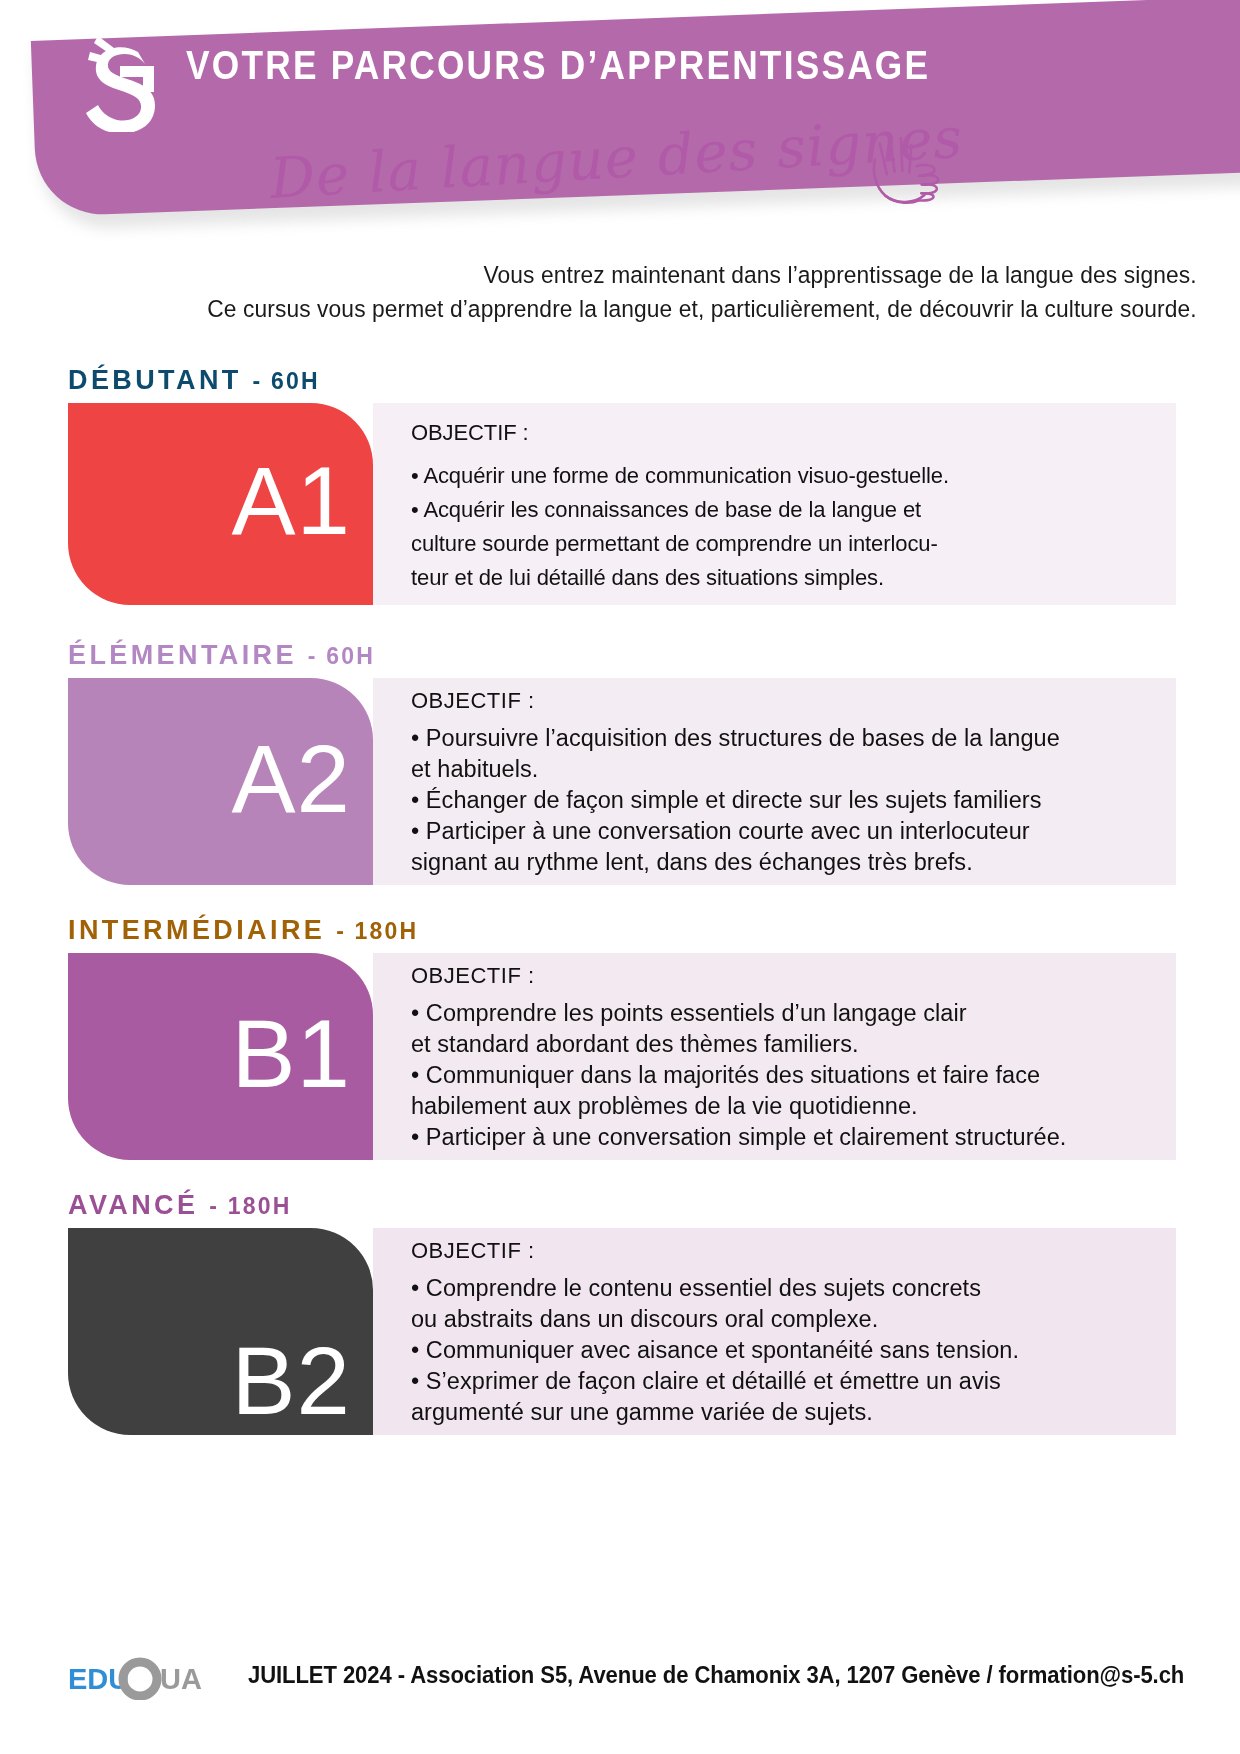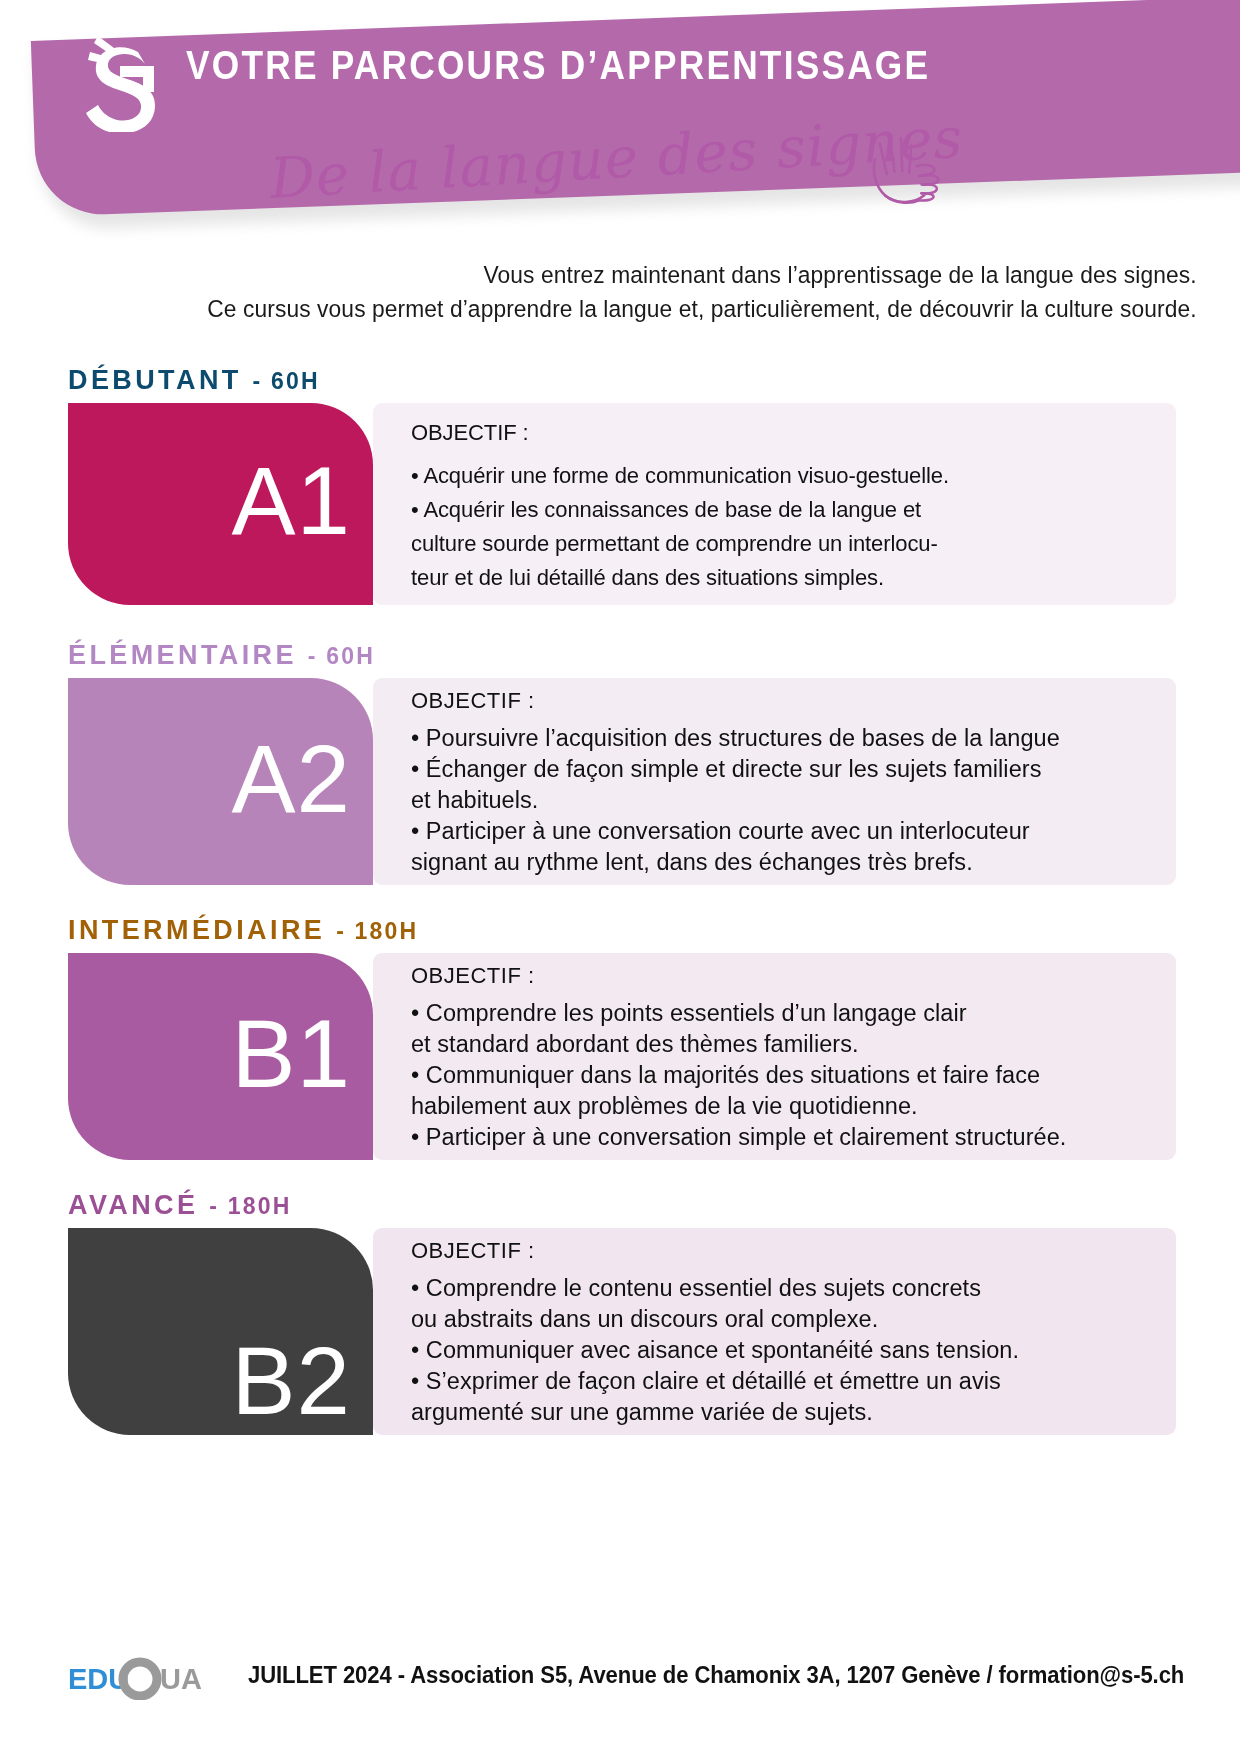--- a/index.html
+++ b/index.html
@@ -71,21 +71,21 @@
     display:flex; align-items:center; justify-content:flex-end;
     position:relative;
   }
   .code-card span {
     color:#ffffff; font-size:96px; font-weight:300; line-height:1;
     letter-spacing:1px; padding-right:22px; padding-bottom:6px;
     font-family:"Liberation Sans", sans-serif;
   }
   .obj-panel {
     flex:1 1 auto; background:#f6eff6; padding:24px 26px 22px 38px;
-    display:flex; flex-direction:column; justify-content:center;border-radius:9px;
+    display:flex; flex-direction:column; justify-content:center;
   }
   .obj-head {
     font-family:"Liberation Sans Narrow","Liberation Sans", sans-serif;
     font-size:22px; color:#111; letter-spacing:.5px; margin-bottom:9px;
   }
   .obj-line {
     font-family:"Liberation Sans Narrow","Liberation Sans", sans-serif;
     font-size:23.5px; color:#111; line-height:31px; letter-spacing:.05px;
   }
   .obj-wide .obj-head, .obj-wide .obj-line {
@@ -148,21 +148,21 @@
   <p>Vous entrez maintenant dans l’apprentissage de la langue des signes.</p>
   <p>Ce cursus vous permet d’apprendre la langue et, particulièrement, de découvrir la culture sourde.</p>
 </div>
 
 <div class="level" id="lvl0" style="top:365px;">
   <div class="level-title" style="color: #0c4a6e;">
     <span>DÉBUTANT</span>
     <span class="hours">- 60H</span>
   </div>
   <div class="level-body" style="height:202px;">
-    <div class="code-card" style="background: #be185d;">
+    <div class="code-card" style="background: #ef4444;">
       <span>A1</span>
     </div>
     <div class="obj-panel obj-wide" style="background: rgb(246, 239, 246);">
       <div class="obj-head">OBJECTIF :</div>
       <div class="obj-line">• Acquérir une forme de communication visuo-gestuelle.</div>
       <div class="obj-line just">• Acquérir les connaissances de base de la langue et</div>
       <div class="obj-line just">culture sourde permettant de comprendre un interlocu-</div>
       <div class="obj-line">teur et de lui détaillé dans des situations simples.</div>
     </div>
   </div>
@@ -173,22 +173,22 @@
     <span>ÉLÉMENTAIRE</span>
     <span class="hours">- 60H</span>
   </div>
   <div class="level-body" style="height:207px;">
     <div class="code-card" style="background: rgb(182, 132, 184);">
       <span>A2</span>
     </div>
     <div class="obj-panel" style="background: rgb(244, 236, 243);">
       <div class="obj-head">OBJECTIF :</div>
       <div class="obj-line">• Poursuivre l’acquisition des structures de bases de la langue</div>
+      <div class="obj-line">et habituels.</div>
       <div class="obj-line">• Échanger de façon simple et directe sur les sujets familiers</div>
-      <div class="obj-line">et habituels.</div>
       <div class="obj-line">• Participer à une conversation courte avec un interlocuteur</div>
       <div class="obj-line">signant au rythme lent, dans des échanges très brefs.</div>
     </div>
   </div>
 </div>
 
 <div class="level" id="lvl2" style="top:915px;">
   <div class="level-title" style="color: #a16207;">
     <span>INTERMÉDIAIRE</span>
     <span class="hours">- 180H</span>

